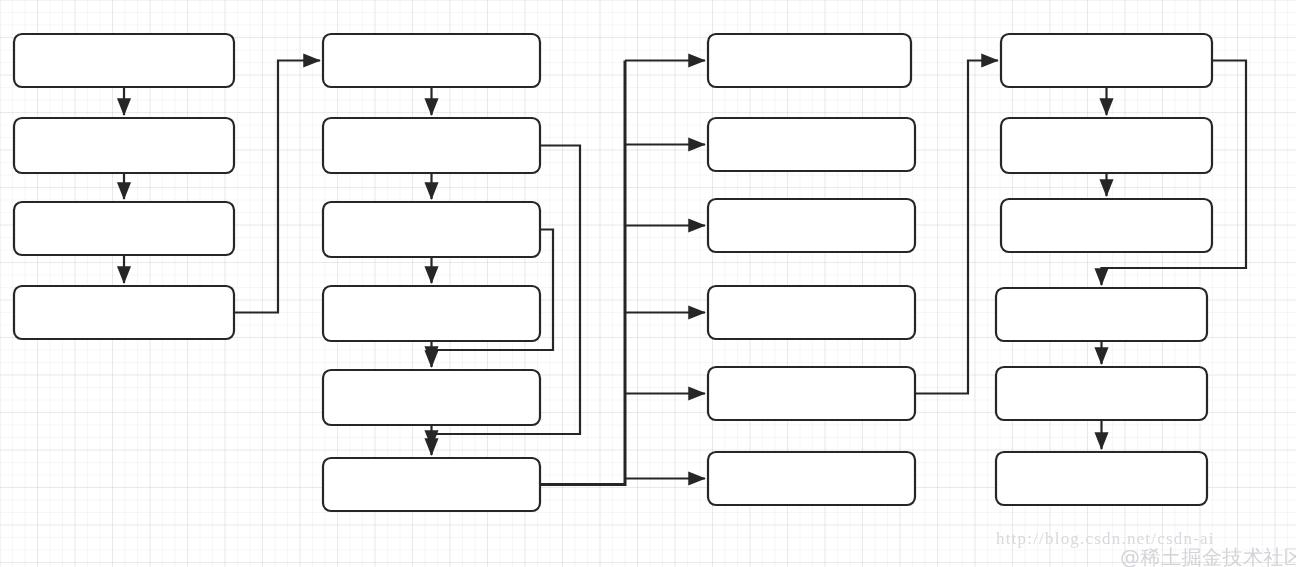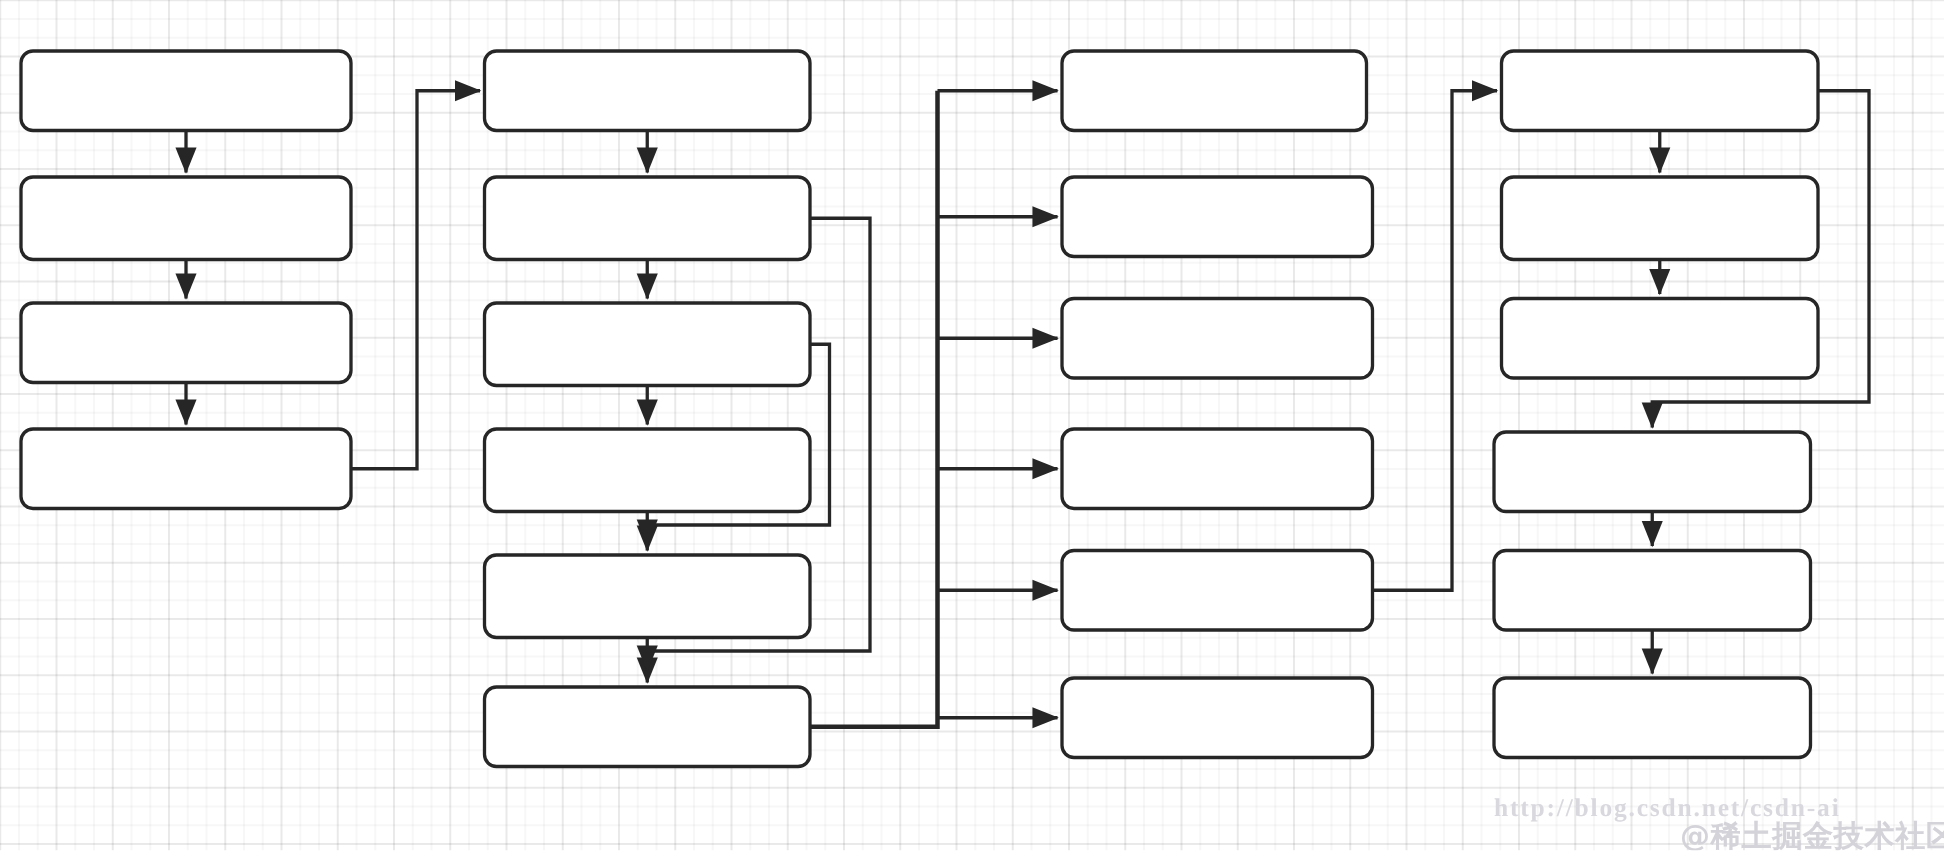--- a/index.html
+++ b/index.html
@@ -14,21 +14,20 @@
     overflow: hidden;
     background-color: #ffffff;
     background-image:
       linear-gradient(to right, rgba(0,0,0,0.055) 1px, transparent 1px),
       linear-gradient(to bottom, rgba(0,0,0,0.055) 1px, transparent 1px),
       linear-gradient(to right, rgba(0,0,0,0.030) 1px, transparent 1px),
       linear-gradient(to bottom, rgba(0,0,0,0.030) 1px, transparent 1px);
     background-size: 37.5px 37.5px, 37.5px 37.5px, 12.5px 12.5px, 12.5px 12.5px;
     background-position: -0.5px -0.5px, -0.5px -0.5px, -0.5px -0.5px, -0.5px -0.5px;
     font-family: "Liberation Sans", sans-serif;
-    font-weight: bold;
   }
   svg#flow {
     position: absolute;
     left: 0; top: 0;
     width: 1296px;
     height: 567px;
   }
   .node-rect {
     fill: #ffffff;
     stroke: #262626;

